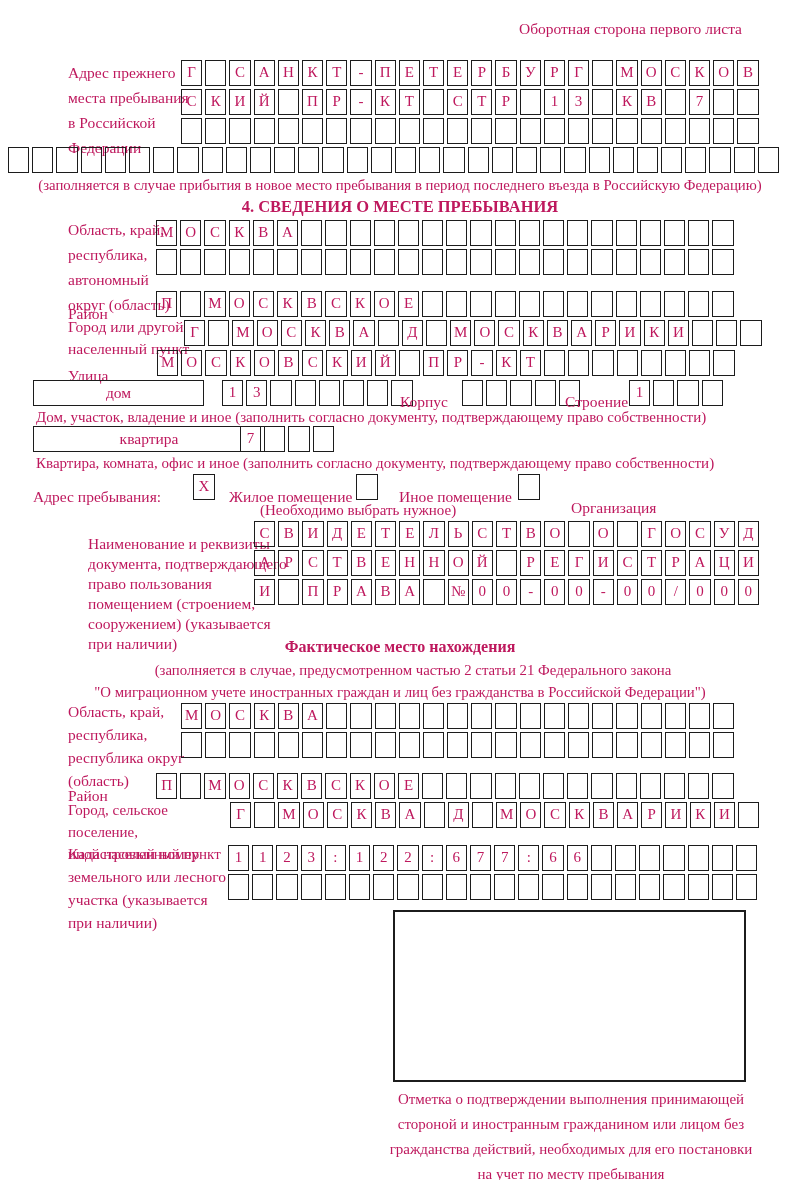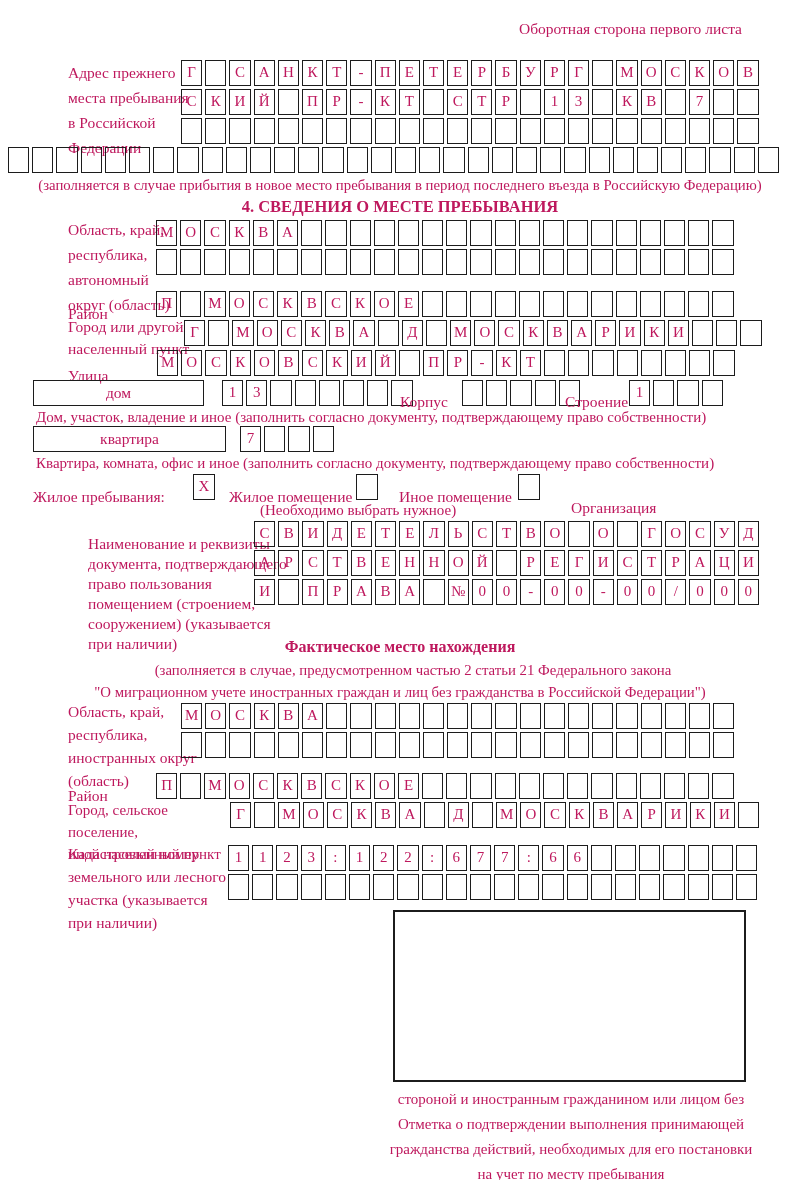--- a/index.html
+++ b/index.html
@@ -319,32 +319,32 @@
     </div>
   <div class="inline-lbl" style="left:565px;top:383px;">Строение</div>
   <div class="cellrow" style="left:629px;top:380px;">
       <span class="cell">1</span>
       <span class="cell"></span>
       <span class="cell"></span>
       <span class="cell"></span>
     </div>
   <div class="note" style="left:36px;top:409px;">Дом, участок, владение и иное (заполнить согласно документу, подтверждающему право собственности)</div>
 
-  <div class="fieldbox" style="left:33px;top:426px;width:193px;">
+  <div class="fieldbox" style="left:33px;top:426px;width:232px;">
     <span>квартира</span>
   </div>
   <div class="cellrow" style="left:240px;top:426px;">
       <span class="cell">7</span>
       <span class="cell"></span>
       <span class="cell"></span>
       <span class="cell"></span>
     </div>
   <div class="note" style="left:36px;top:455px;">Квартира, комната, офис и иное (заполнить согласно документу, подтверждающему право собственности)</div>
 
-  <div class="inline-lbl" style="left:33px;top:478px;">Жилое пребывания:</div>
+  <div class="inline-lbl" style="left:33px;top:478px;">Адрес пребывания:</div>
   <div class="chk" style="left:193px;top:474px;">X</div>
   <div class="inline-lbl" style="left:229px;top:478px;">Жилое помещение</div>
   <div class="chk" style="left:356px;top:474px;"></div>
   <div class="inline-lbl" style="left:399px;top:478px;">Иное помещение</div>
   <div class="chk" style="left:518px;top:474px;"></div>
   <div class="inline-lbl" style="left:571px;top:489px;">Организация</div>
   <div class="note" style="left:260px;top:502px;">(Необходимо выбрать нужное)</div>
 
   <div class="lbl" style="left:68px;top:534px;line-height:20px;margin-left:20px;">
     <div>Наименование и реквизиты</div>
@@ -424,21 +424,21 @@
       <span class="cell">0</span>
     </div>
 
   <div class="sect-title" style="top:638px;font-size:16px;">Фактическое место нахождения</div>
   <div class="cnote" style="top:662px;margin-left:13px;">(заполняется в случае, предусмотренном частью 2 статьи 21 Федерального закона</div>
   <div class="cnote" style="top:684px;">"О миграционном учете иностранных граждан и лиц без гражданства в Российской Федерации")</div>
 
   <div class="lbl" style="left:68px;top:700px;line-height:23px;">
     <div>Область, край,</div>
     <div>республика,</div>
-    <div>иностранных округ</div>
+    <div>республика округ</div>
     <div>(область)</div>
   </div>
   <div class="cellrow" style="left:181px;top:703px;">
       <span class="cell">М</span>
       <span class="cell">О</span>
       <span class="cell">С</span>
       <span class="cell">К</span>
       <span class="cell">В</span>
       <span class="cell">А</span>
       <span class="cell"></span>
@@ -592,19 +592,19 @@
       <span class="cell"></span>
       <span class="cell"></span>
       <span class="cell"></span>
       <span class="cell"></span>
       <span class="cell"></span>
       <span class="cell"></span>
     </div>
 
   <div class="stampbox" style="left:393px;top:910px;width:353px;height:172px;"></div>
   <div class="caption" style="left:382px;top:1087px;width:378px;">
+    <div>Отметка о подтверждении выполнения принимающей</div>
     <div>стороной и иностранным гражданином или лицом без</div>
-    <div>Отметка о подтверждении выполнения принимающей</div>
     <div>гражданства действий, необходимых для его постановки</div>
     <div>на учет по месту пребывания</div>
   </div>
 
 </div>
 
 </body></html>

